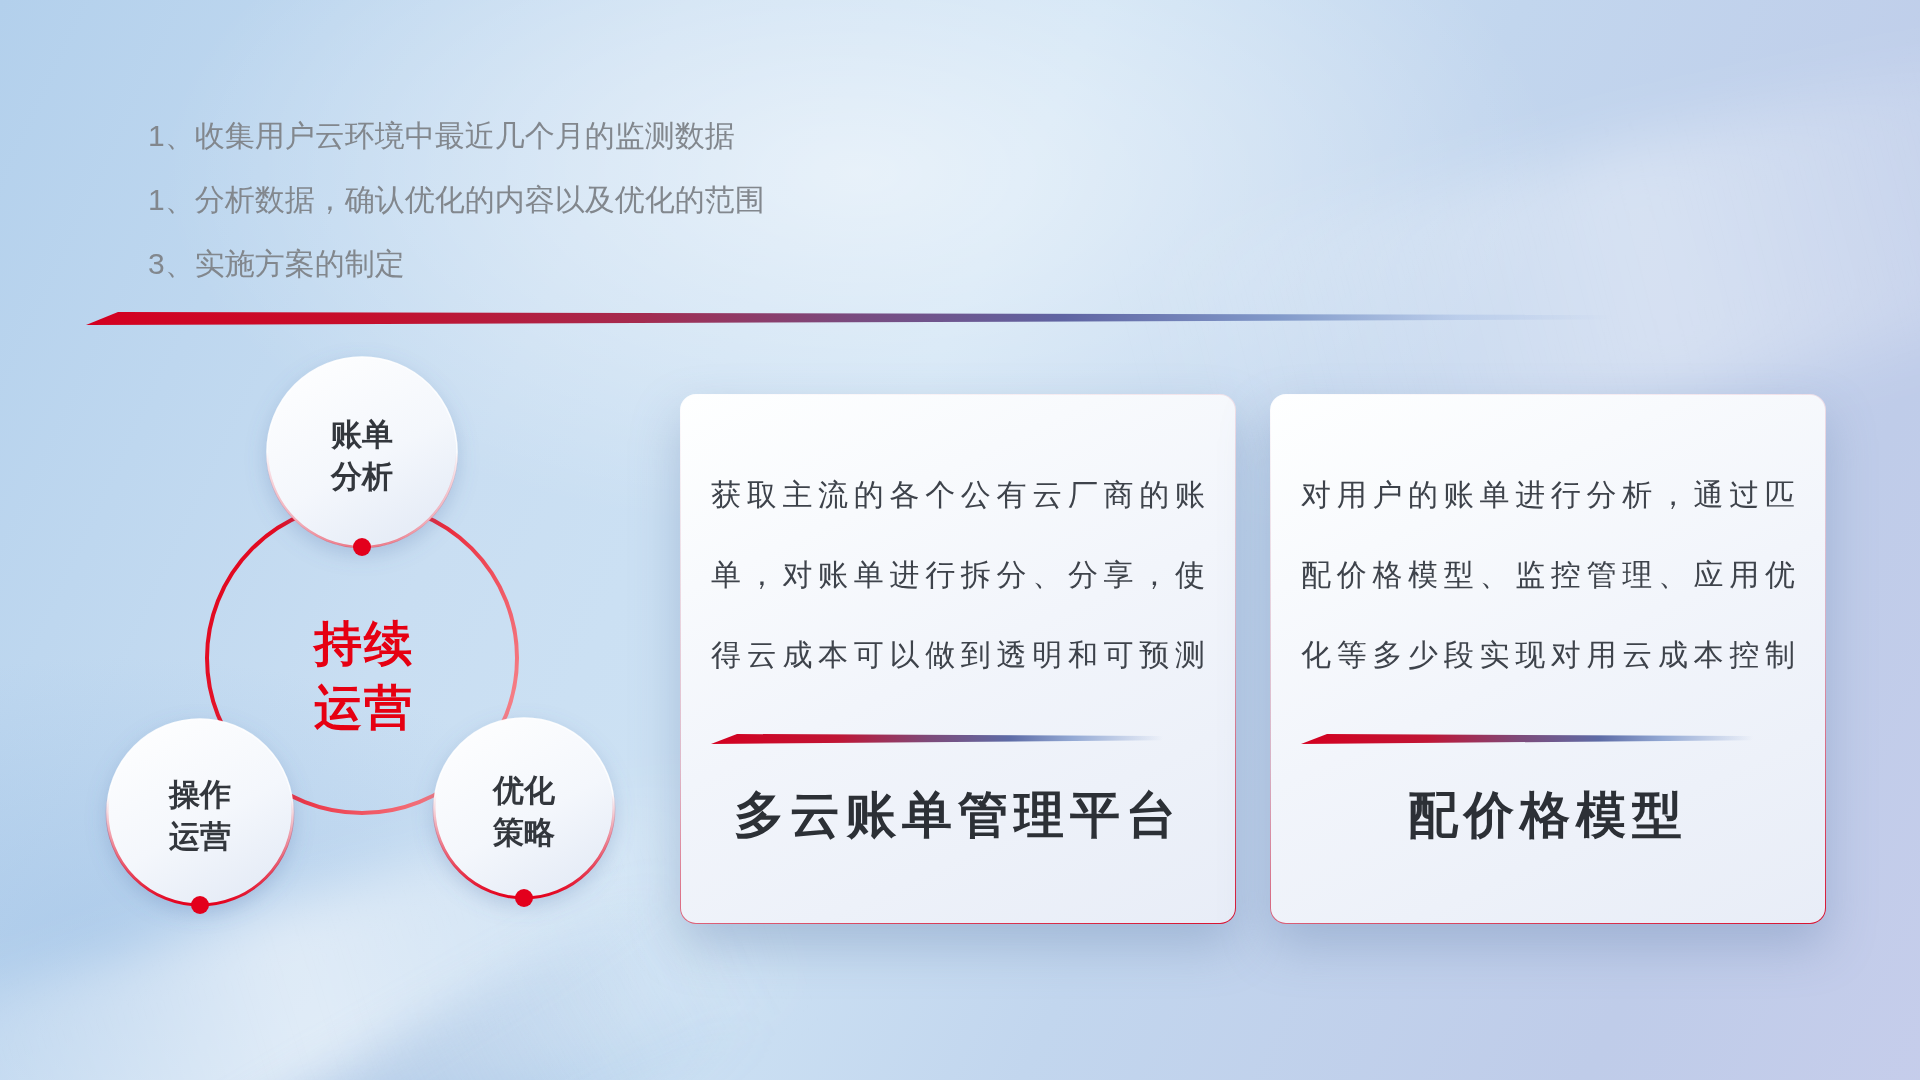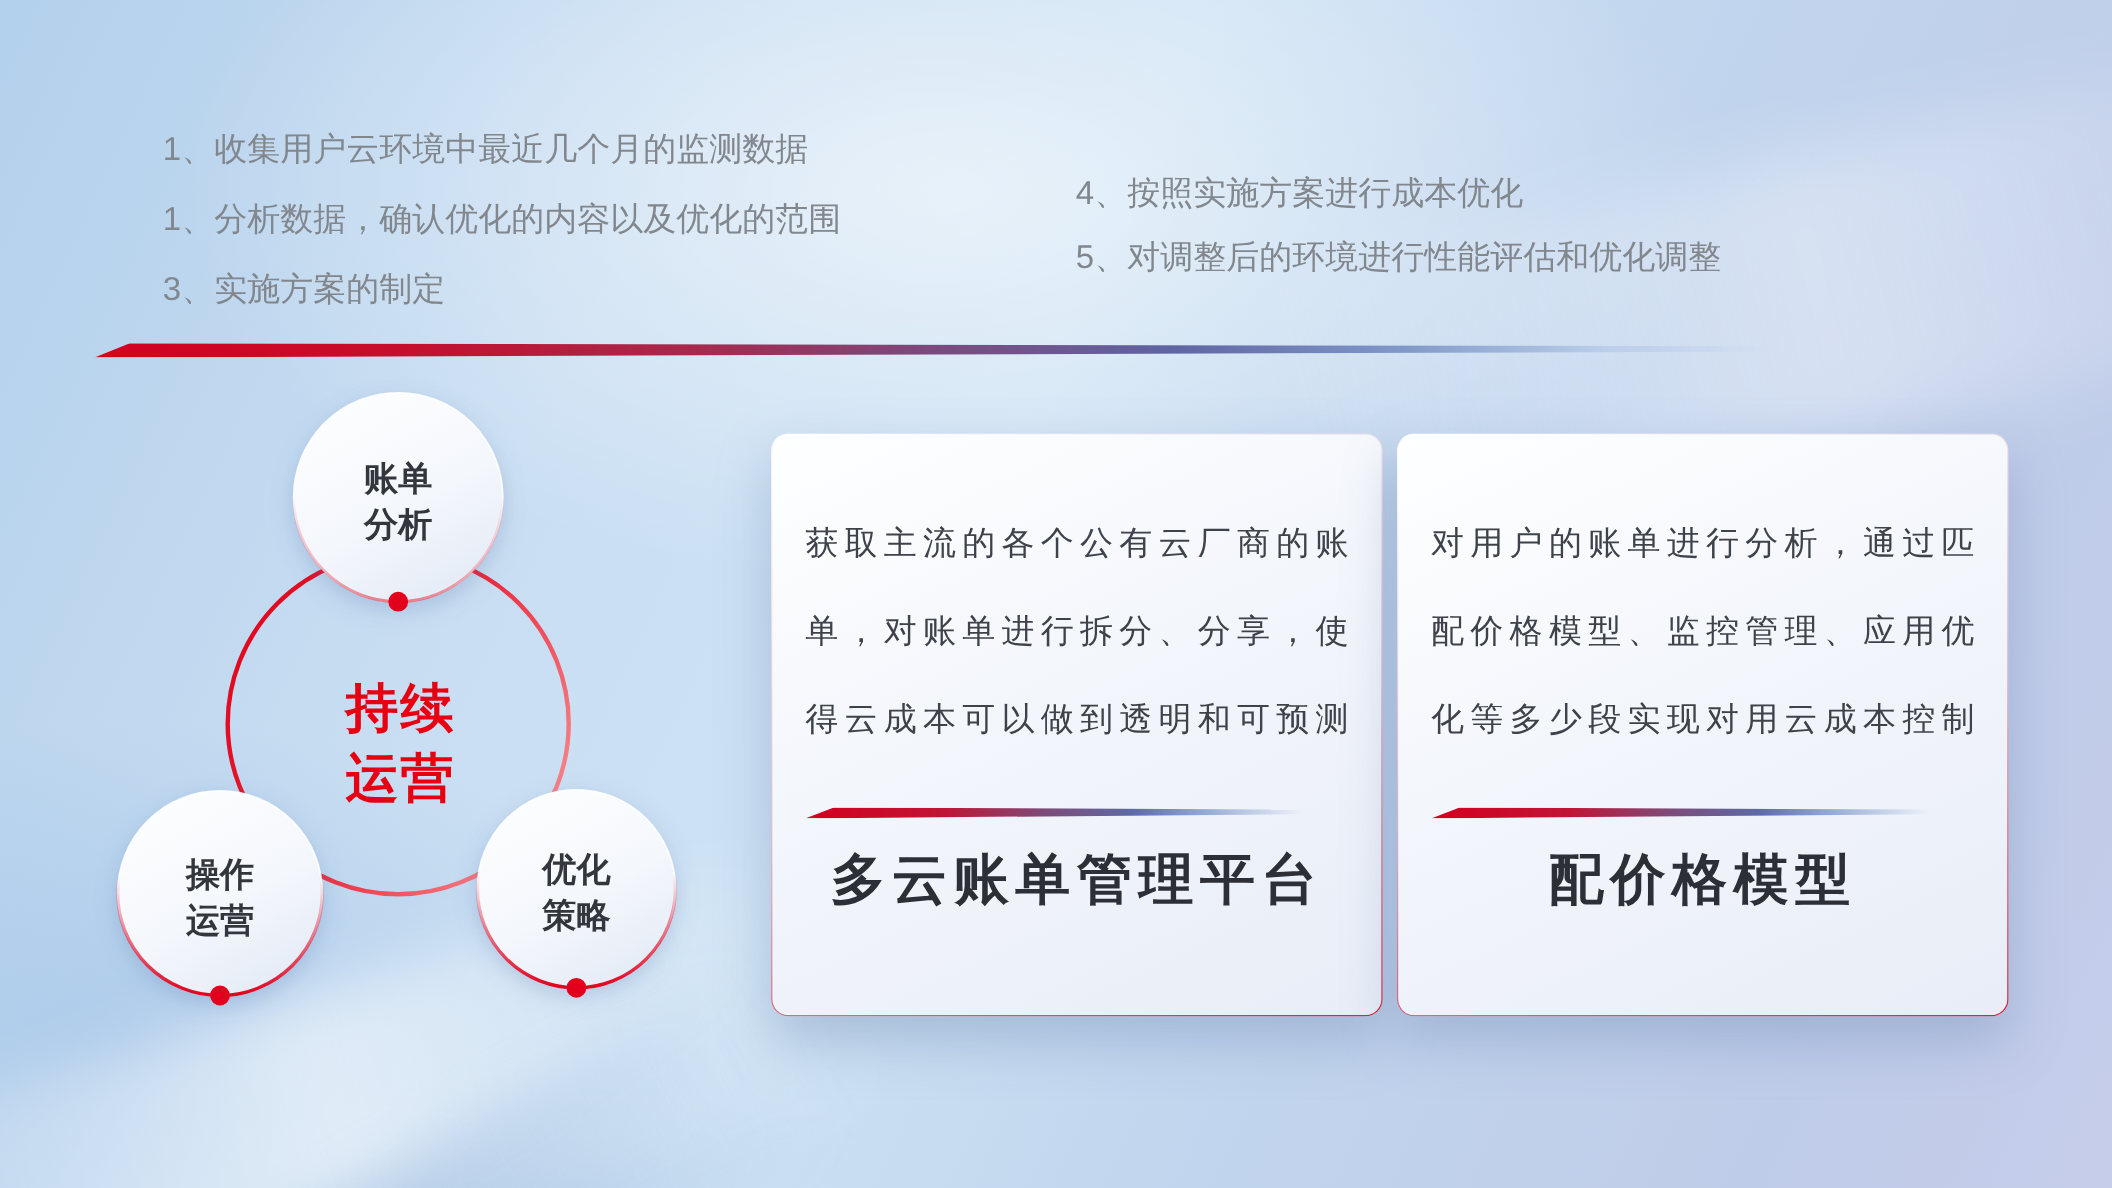--- a/index.html
+++ b/index.html
@@ -51,58 +51,54 @@
   
   .card{
     position:absolute;top:394px;width:556px;height:530px;border-radius:16px;
     border:1.5px solid transparent;
     background:
       linear-gradient(155deg,#feffff 0%,#f2f5fb 50%,#e8edf7 100%) padding-box,
       linear-gradient(165deg,rgba(255,255,255,0.95) 0%,rgba(236,150,165,0.55) 55%,#d81230 100%) border-box;
     box-shadow:0 22px 48px rgba(108,134,176,0.38);
     box-sizing:border-box;
   }
-  .card-1{left:701px;}
+  .card-1{left:680px;}
   .card-2{left:1270px;}
   .card-body{
     margin:60px 30px 0 30px;
     font-size:30px;line-height:80px;color:#3e434b;
     white-space:pre-line;text-align:justify;text-align-last:justify;
   }
   .card-divider{
     position:absolute;left:30px;top:339px;width:452px;height:10px;
     clip-path:polygon(26px 0%,100% 20%,100% 62%,0% 100%);
     background:linear-gradient(90deg,
       #d40020 0%,#c01535 28%,#7e4a79 48%,#5d6ba6 66%,
       #93a9d4 80%,rgba(160,185,225,0) 100%);
   }
   .card-title{
-    position:absolute;left:0;right:0;top:374px;margin:0;
+    position:absolute;left:0;right:0;top:374px;margin:16px;
     text-align:center;font-size:50px;line-height:60px;font-weight:700;
     color:#2c3036;letter-spacing:6px;
   }
 </style>
 </head>
 <body>
 
 <div class="slide">
   <div class="streak streak-a"></div>
   <div class="streak streak-b"></div>
   <div class="streak streak-c"></div>
 
   <div class="steps steps-left">
     <div class="step">1、收集用户云环境中最近几个月的监测数据</div>
     <div class="step">1、分析数据，确认优化的内容以及优化的范围</div>
     <div class="step">3、实施方案的制定</div>
   </div>
 
-  <div class="steps steps-right">
-    <div class="step">4、按照实施方案进行成本优化</div>
-    <div class="step">5、对调整后的环境进行性能评估和优化调整</div>
-  </div>
 
   <div class="main-divider"></div>
 
   <svg class="cycle-svg" width="580" height="640" viewBox="0 0 580 640">
     <defs>
       <linearGradient id="ringGrad" x1="0" y1="0" x2="1" y2="0.6">
         <stop offset="0" stop-color="#df0019"></stop>
         <stop offset="0.55" stop-color="#e92033"></stop>
         <stop offset="1" stop-color="#f57d85"></stop>
       </linearGradient>

